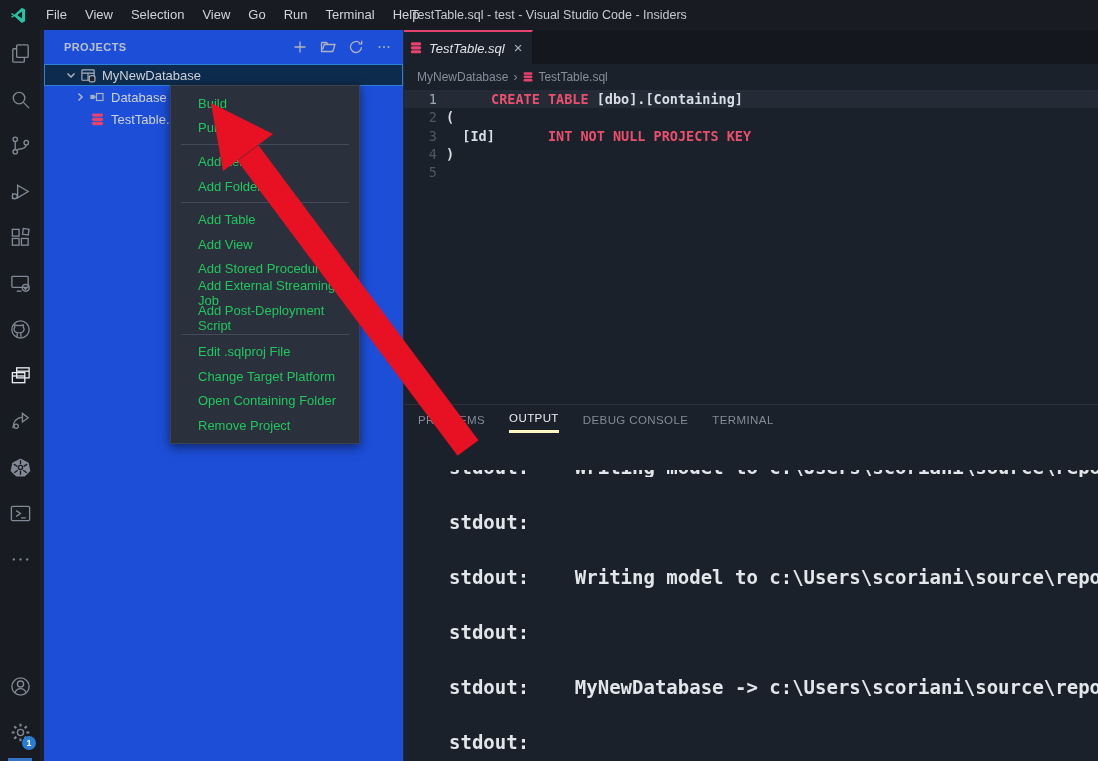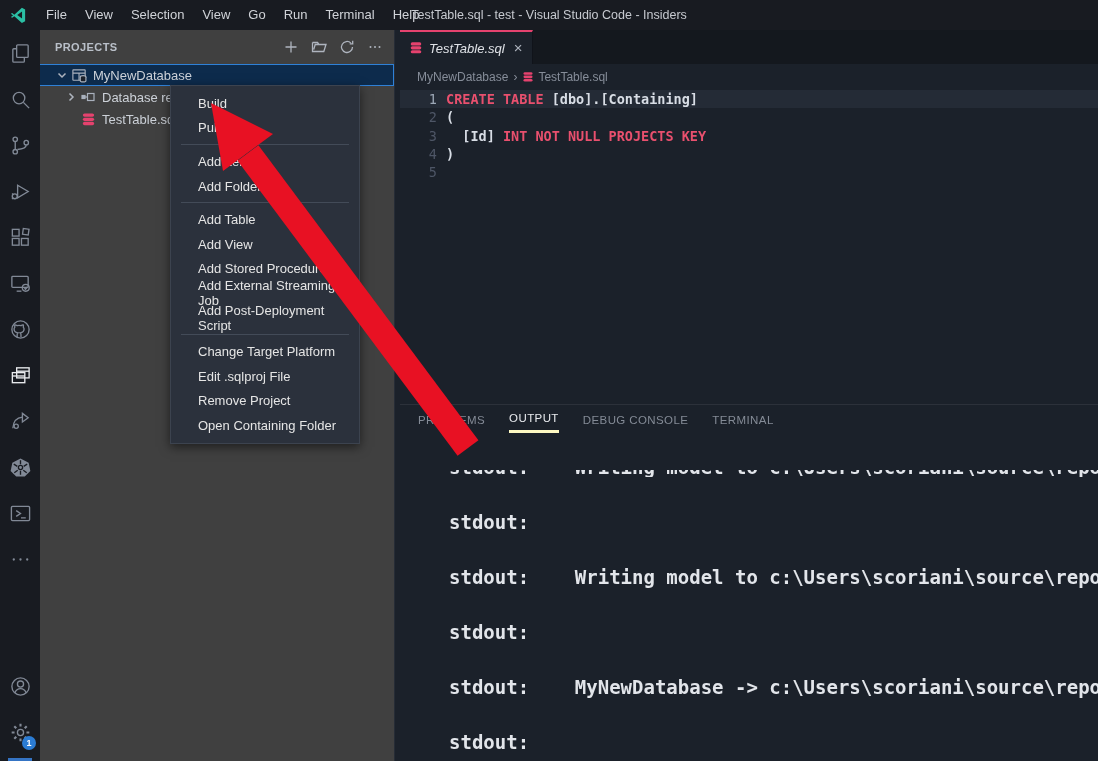--- a/index.html
+++ b/index.html
@@ -31,40 +31,40 @@
   .ab-icon.active svg { stroke:#e9ebee; }
   .ab-spacer { flex:1; }
   .badge {
     position:absolute; right:4px; bottom:5px; width:14px; height:14px; border-radius:50%;
     background:#2b7cd4; color:#fff; font-size:9px; font-weight:bold;
     display:flex; align-items:center; justify-content:center;
   }
   .bottom-strip { position:absolute; left:8px; bottom:0; width:24px; height:3px; background:#3574c4; }
   
   .sidebar {
-    position:absolute; left:35px; top:30px; width:360px; height:731px;
-    background:#404040; border-right:1px solid #262c36; z-index:3;
+    position:absolute; left:44px; top:30px; width:360px; height:731px;
+    background:#1d4ed8; border-right:1px solid #262c36; z-index:3;
   }
   .sb-header { height:34px; display:flex; align-items:center; padding:0 8px 0 20px; }
   .sb-title { font-size:11px; font-weight:bold; letter-spacing:.4px; color:#bac0c9; flex:1; }
   .sb-actions { display:flex; gap:6px; }
   .sb-act { width:22px; height:22px; display:flex; align-items:center; justify-content:center; border-radius:4px; }
   .sb-act svg { width:16px; height:16px; stroke:#aeb4be; fill:none; stroke-width:1.3; }
   .tree-row { height:22px; display:flex; align-items:center; color:#ccd1d8; font-size:13px; }
   .tree-row .twisty { width:16px; display:flex; justify-content:center; }
   .tree-row svg.tw { width:12px; height:12px; stroke:#aeb4be; fill:none; stroke-width:1.5; }
   .tree-row .ticon { width:18px; display:flex; justify-content:center; margin-right:5px; }
   .row-selected {
     background:#0d2b4c; border:1px solid #2f81d7;
   }
   
   .ctxmenu {
     position:absolute; left:170px; top:85px; width:190px; z-index:40;
     background:#2b313c; border:1px solid #3c434f; box-shadow:0 3px 10px rgba(0,0,0,.55);
-    padding:5px 0; color:#e5e5e5; font-size:13px;
+    padding:5px 0; color:#22c55e; font-size:13px;
   }
   .ctx-item { height:24.6px; display:flex; align-items:center; padding-left:27px; cursor:default; }
   .ctx-sep { height:1px; background:#434b58; margin:4px 10px; }
   
   .editorcol { position:absolute; left:400px; top:30px; width:698px; height:731px; background:#1b212a; }
   .tabstrip { height:34px; background:#14181e; display:flex; }
   .tab {
     height:34px; padding:0 10px 0 9px; display:flex; align-items:center; gap:6px;
     background:#1b212a; border-top:2px solid #e5426e; border-right:1px solid #10131a;
   }
@@ -76,21 +76,21 @@
   .bc-item { display:flex; align-items:center; gap:4px; }
   
   .codearea { position:relative; height:314px; font-family:"DejaVu Sans Mono", monospace;
     font-size:13.5px; font-weight:600; }
   .code-line { height:18.3px; display:flex; align-items:center; white-space:pre; }
   .code-line.current { background:#242b36; }
   .gutter { width:46px; text-align:right; padding-right:9px; color:#4e5666; flex:0 0 auto;
     font-weight:400; }
   .current .gutter { color:#9ca7b6; }
   .ctext { color:#d8dde5; }
-  .kw { color:#e9506e; }
+  .kw { color:#e9506e;margin-left:45px; }
   
   .panel { border-top:1px solid #2c313a; height:356px; }
   .panel-tabs { height:28px; display:flex; align-items:flex-end; gap:24px; padding-left:18px; }
   .ptab { font-size:11.5px; letter-spacing:.4px; color:#848b96; padding-bottom:6px;
     border-bottom:1px solid transparent; }
   .ptab.active { color:#e8eaee; border-bottom:3px solid #fef9c3; }
   .panel-content {
     height:327px; overflow:hidden; padding-left:49px; padding-top:0;
     font-family:"DejaVu Sans Mono", monospace; font-size:19px; font-weight:600;
     color:#e2e5ea; line-height:18.3px; white-space:pre;
@@ -394,24 +394,24 @@
     <div class="ctx-sep"></div>
     <div class="ctx-item">Add Item...</div>
     <div class="ctx-item">Add Folder</div>
     <div class="ctx-sep"></div>
     <div class="ctx-item">Add Table</div>
     <div class="ctx-item">Add View</div>
     <div class="ctx-item">Add Stored Procedure</div>
     <div class="ctx-item">Add External Streaming Job</div>
     <div class="ctx-item">Add Post-Deployment Script</div>
     <div class="ctx-sep"></div>
+    <div class="ctx-item">Edit .sqlproj File</div>
     <div class="ctx-item">Change Target Platform</div>
-    <div class="ctx-item">Edit .sqlproj File</div>
+    <div class="ctx-item">Open Containing Folder</div>
     <div class="ctx-item">Remove Project</div>
-    <div class="ctx-item">Open Containing Folder</div>
   </div>
 
   <svg class="arrow-overlay" viewBox="0 0 1098 761">
     <line x1="468" y1="448" x2="248" y2="153" stroke="#e81123" stroke-width="26"></line>
     <polygon points="211,103 273,134 223,171" fill="#e81123"></polygon>
   </svg>
 
 </div>
 
 </body></html>

